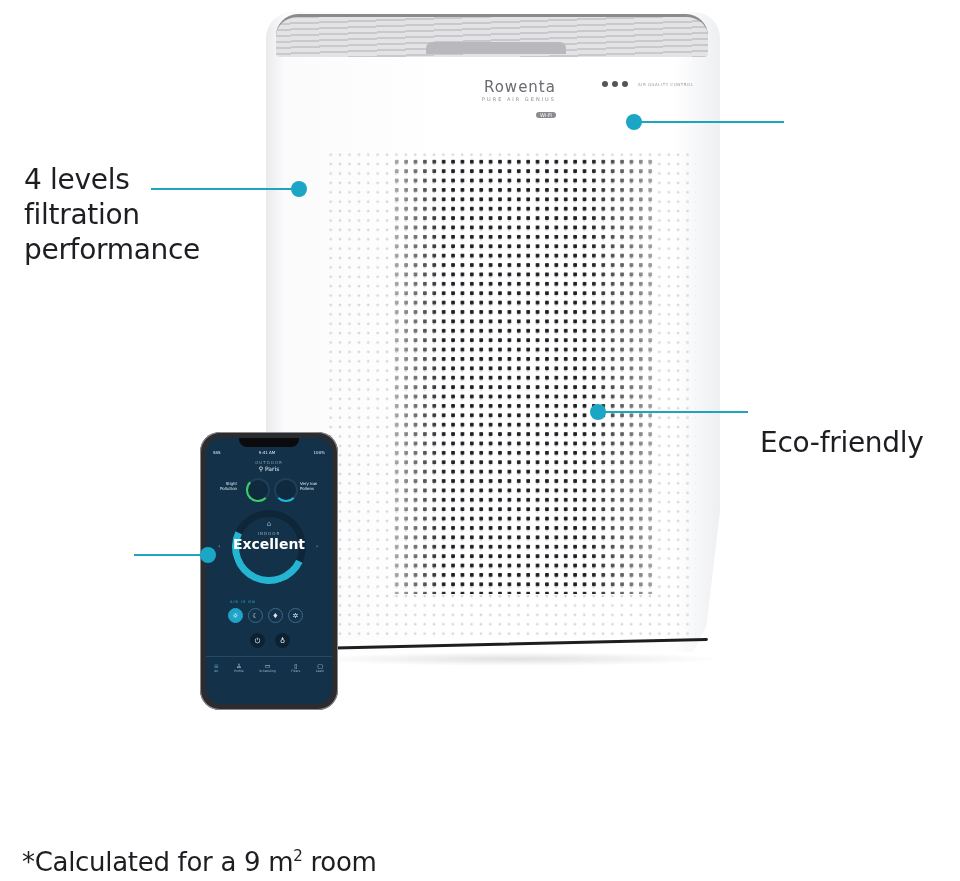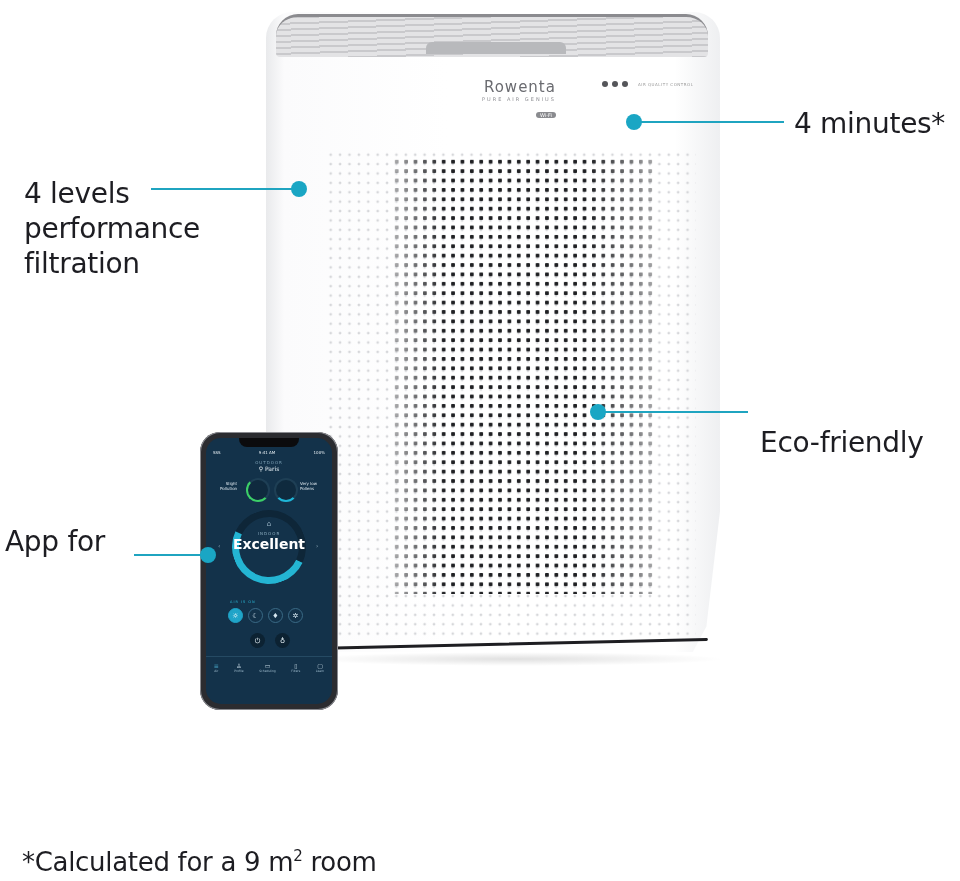--- a/index.html
+++ b/index.html
@@ -106,42 +106,40 @@
     <span class="aq-dot"></span>
     <span class="aq-dot"></span>
     <span class="aq-dot"></span>
     <span class="aq-label">AIR QUALITY CONTROL</span>
   </div>
   <div class="grille-light"></div>
   <div class="grille-dark"></div>
   <div class="base-line"></div>
 </div>
 
-<div class="abs label" style="left:24px; top:176px;">
+<div class="abs label" style="left:24px; top:162px;">
   <div>4 levels</div>
+  <div>filtration</div>
   <div>performance</div>
-  <div>filtration</div>
 </div>
 <div class="callout-line" style="left:151px; top:188px; width:146px;"></div>
 <div class="callout-dot" style="left:291px; top:181px;"></div>
 
 <div class="abs label" style="left:794px; top:106px;">
-  <div>4 minutes*</div>
 </div>
 <div class="callout-line" style="left:634px; top:121px; width:150px;"></div>
 <div class="callout-dot" style="left:626px; top:114px;"></div>
 
 <div class="abs label" style="left:760px; top:393px;margin-top:32px;">
   <div>Eco-friendly</div>
 </div>
 <div class="callout-line" style="left:598px; top:411px; width:150px;"></div>
 <div class="callout-dot" style="left:590px; top:404px;"></div>
 
 <div class="abs label" style="left:5px; top:524px;">
-  <div>App for</div>
 </div>
 
 <div class="phone">
   <div class="screen">
     <div class="notch"></div>
     <div class="status">
       <span>SSS</span>
       <span>9:41 AM</span>
       <span>100%</span>
     </div>

